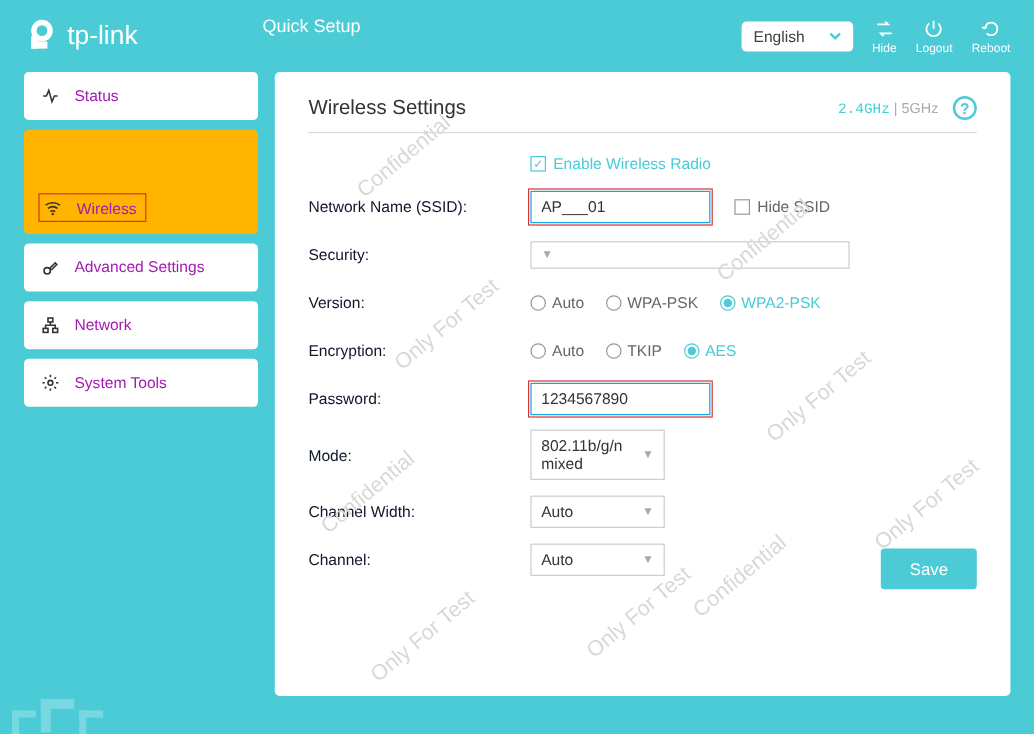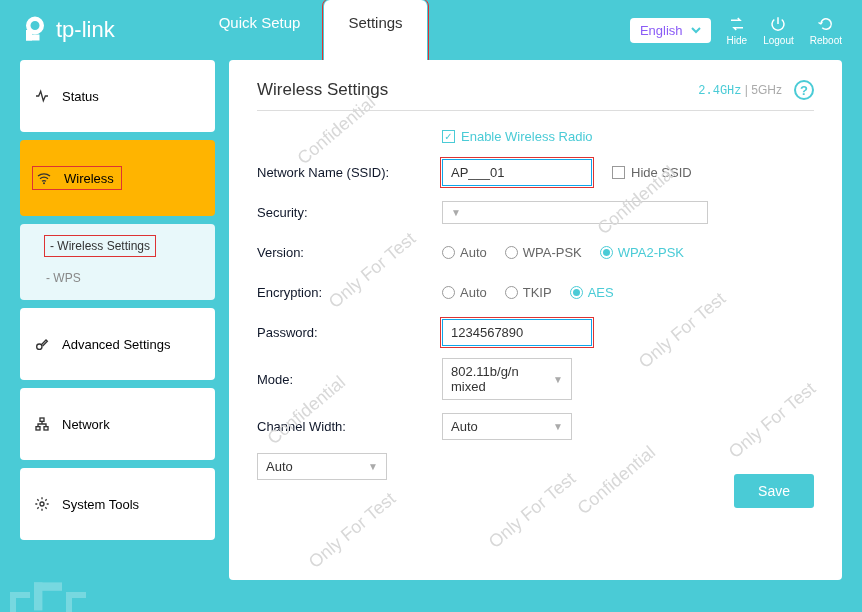--- a/index.html
+++ b/index.html
@@ -4,76 +4,75 @@
 <style>
   * { box-sizing: border-box; margin: 0; padding: 0; }
   body { font-family: Arial, Helvetica, sans-serif; font-size: 13px; background: #4acbd6; width: 862px; height: 612px; position: relative; overflow: hidden; }
   .header { height: 60px; display: flex; align-items: center; padding: 0 20px; color: #fff; }
   .logo { display: flex; align-items: center; gap: 6px; font-size: 22px; font-weight: 300; }
   .logo svg { width: 30px; height: 30px; }
   .tabs { display: flex; margin-left: 80px; height: 60px; }
   .tab { padding: 14px 24px; color: #fff; cursor: pointer; font-size: 15px; border-radius: 6px 6px 0 0; }
   .tab.active { background: #fff; color: #333; }
   .hdr-right { margin-left: auto; display: flex; align-items: center; gap: 16px; }
-  .lang { background: #fff; border-radius: 4px; padding: 5px 10px; display: flex; align-items: center; gap: 8px; color: #8b5cf6; font-size: 13px; cursor: pointer; }
+  .lang { background: #fff; border-radius: 4px; padding: 5px 10px; display: flex; align-items: center; gap: 20px; color: #404040; font-size: 13px; cursor: pointer; }
   .hdr-icon { display: flex; flex-direction: column; align-items: center; gap: 2px; cursor: pointer; font-size: 10px; }
   .hdr-icon svg { width: 18px; height: 18px; }
   .body { display: flex; padding: 0 20px 20px 20px; gap: 14px; }
   .sidebar { width: 195px; display: flex; flex-direction: column; gap: 8px; }
-  .side-item { background: #fff; border-radius: 4px; padding: 28px 14px; display: flex; align-items: flex-end; gap: 12px; color: #000000; cursor: pointer; }
+  .side-item { background: #fff; border-radius: 4px; padding: 12px 14px; display: flex; align-items: flex-start; gap: 12px; color: #a21caf; cursor: pointer; }
   .side-item svg { width: 16px; height: 16px; }
   .side-item.active { background: #ffb400; }
   .sub { background: #e8f8fa; border-radius: 4px; padding: 6px 0; }
   .sub-item { padding: 9px 26px; color: #888; font-size: 12px; cursor: pointer; }
   .sub-item.active { color: #333; }
   .content { flex: 1; background: #fff; border-radius: 4px; padding: 20px 28px; position: relative; min-height: 520px; }
   .wm { position: absolute; font-size: 18px; color: #d8d8d8; transform: rotate(-40deg); pointer-events: none; white-space: nowrap; }
   .title-row { display: flex; align-items: center; border-bottom: 1px solid #ddd; padding-bottom: 10px; }
   .title-row h2 { font-size: 17px; font-weight: normal; color: #333; }
   .band { margin-left: auto; font-size: 12px; color: #aaa; }
   .band .on { color: #4acbd6; font-family: Liberation Mono, monospace; }
   .help { margin-left: 12px; color: #4acbd6; border: 2px solid #4acbd6; border-radius: 50%; width: 20px; height: 20px; display: flex; align-items: center; justify-content: center; font-weight: bold; cursor: pointer; }
   .form { margin-top: 18px; }
   .enable { margin-left: 185px; color: #4acbd6; display: flex; align-items: center; gap: 6px; margin-bottom: 14px; }
   .row { display: flex; align-items: center; margin-bottom: 12px; min-height: 28px; }
   .lbl { width: 185px; color: #0f172a; }
   input[type=text].fld { border: 1px solid #0ea5e9; padding: 5px 8px; width: 150px; font-size: 13px; color: #333; }
   .chk { margin-left: 20px; display: flex; align-items: center; gap: 6px; color: #666; }
   .sel { border: 1px solid #ccc; padding: 5px 8px; width: 266px; color: #333; background: #fff; display: flex; justify-content: space-between; align-items: center; cursor: pointer; }
-  .sel.sm { width: 130px; }
+  .sel.sm { width: 112px; }
   .caret { color: #aaa; font-size: 10px; }
   .radios { display: flex; gap: 18px; align-items: center; }
   .rad { display: flex; align-items: center; gap: 5px; color: #666; cursor: pointer; }
   .rad.on { color: #4acbd6; }
   .rc { width: 13px; height: 13px; border: 1px solid #999; border-radius: 50%; display: inline-flex; align-items: center; justify-content: center; }
   .rad.on .rc { border-color: #4acbd6; }
   .rad.on .rc::after { content: ""; width: 7px; height: 7px; background: #4acbd6; border-radius: 50%; }
   .cb { width: 13px; height: 13px; border: 1px solid #4acbd6; display: inline-flex; align-items: center; justify-content: center; }
   .cb.on::after { content: "✓"; color: #4acbd6; font-size: 10px; }
   .cbg { width: 13px; height: 13px; border: 1px solid #999; display: inline-block; }
-  .save { position: absolute; right: 28px; top: 414px; background: #4acbd6; color: #fff; border: none; padding: 9px 24px; border-radius: 3px; font-size: 14px; cursor: pointer; }
+  .save { position: absolute; right: 28px; top: 397px; background: #4acbd6; color: #fff; border: none; padding: 9px 24px; border-radius: 3px; font-size: 14px; cursor: pointer; }
   .redbox { outline: 1px solid #d33; outline-offset: 1px; }
   .decor { position: absolute; left: 10px; bottom: 0; display: flex; gap: 8px; opacity: .25; }
   .decor span { width: 20px; height: 20px; border: 6px solid #fff; border-right: none; border-bottom: none; }
 </style>
 </head>
 <body>
 
 <div class="header">
   <div class="logo">
     <svg viewBox="0 0 40 40">
         <circle cx="20" cy="14" r="9" fill="none" stroke="#fff" stroke-width="6"></circle>
         <rect x="8" y="20" width="8" height="14" fill="#fff"></rect>
         <rect x="8" y="26" width="18" height="8" fill="#fff"></rect>
       </svg>
     <span>tp-link</span>
   </div>
   <div class="tabs">
     <div class="tab">Quick Setup</div>
-    <div class="tab active redbox">Settings</div>
   </div>
   <div class="hdr-right">
     <div class="lang">
       <span>English</span>
       <svg width="10" height="10" viewBox="0 0 10 10">
           <path d="M1 3 L5 7 L9 3" fill="none" stroke="#4acbd6" stroke-width="2"></path>
         </svg>
     </div>
     <div class="hdr-icon">
       <svg viewBox="0 0 24 24">
@@ -98,31 +97,27 @@
 
 <div class="body">
   <div class="sidebar">
     <div class="side-item">
       <svg viewBox="0 0 24 24">
           <path d="M3 12h4l3-7 4 14 3-7h4" fill="none" stroke="#333" stroke-width="2"></path>
         </svg>
       <span>Status</span>
     </div>
     <div class="side-item active">
-      <span class="redbox" style="display:flex;align-items:center;gap:12px;padding:2px 6px 2px 2px;">
+      <span class="redbox" style="display:flex;align-items:center;gap:12px;padding:2px 6px 2px 2px;margin-top:43px;">
         <svg viewBox="0 0 24 24">
             <path d="M3 9a15 15 0 0118 0M6 13a10 10 0 0112 0M9 17a5 5 0 016 0" fill="none" stroke="#333" stroke-width="2"></path>
             <circle cx="12" cy="20" r="1.5" fill="#333"></circle>
           </svg>
         <span>Wireless</span>
       </span>
-    </div>
-    <div class="sub">
-      <div class="sub-item active"><span class="redbox" style="padding:2px 4px;">- <span>Wireless Settings</span></span></div>
-      <div class="sub-item">- <span>WPS</span></div>
     </div>
     <div class="side-item">
       <svg viewBox="0 0 24 24">
           <circle cx="8" cy="16" r="4" fill="none" stroke="#333" stroke-width="2"></circle>
           <path d="M11 13l7-7 2 2-7 7" fill="none" stroke="#333" stroke-width="2"></path>
         </svg>
       <span>Advanced Settings</span>
     </div>
     <div class="side-item">
       <svg viewBox="0 0 24 24">
@@ -232,20 +227,21 @@
 
       <div class="row">
         <div class="lbl">Channel Width:</div>
         <div class="sel sm">
             <span>Auto</span>
             <span class="caret">▼</span>
           </div>
       </div>
 
       <div class="row">
+        <div class="lbl">Channel:</div>
         <div class="sel sm">
             <span>Auto</span>
             <span class="caret">▼</span>
           </div>
       </div>
     </div>
 
     <button class="save">Save</button>
   </div>
 </div>

